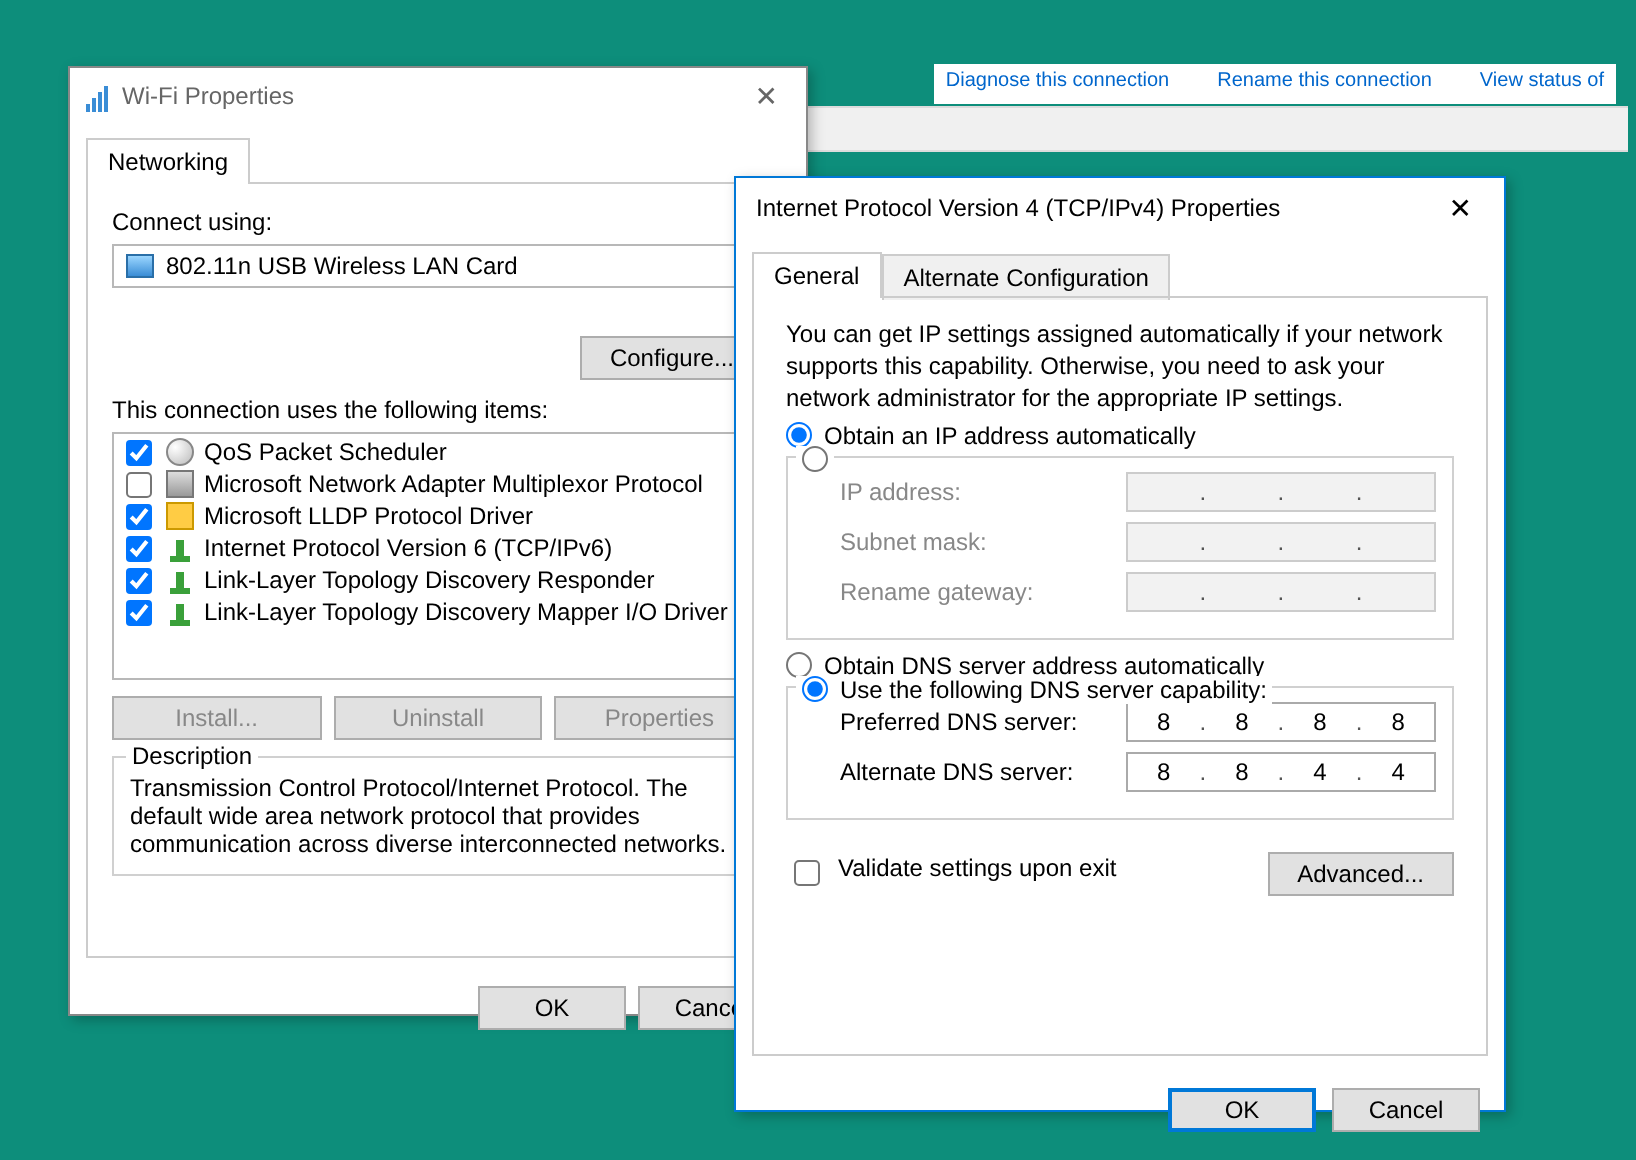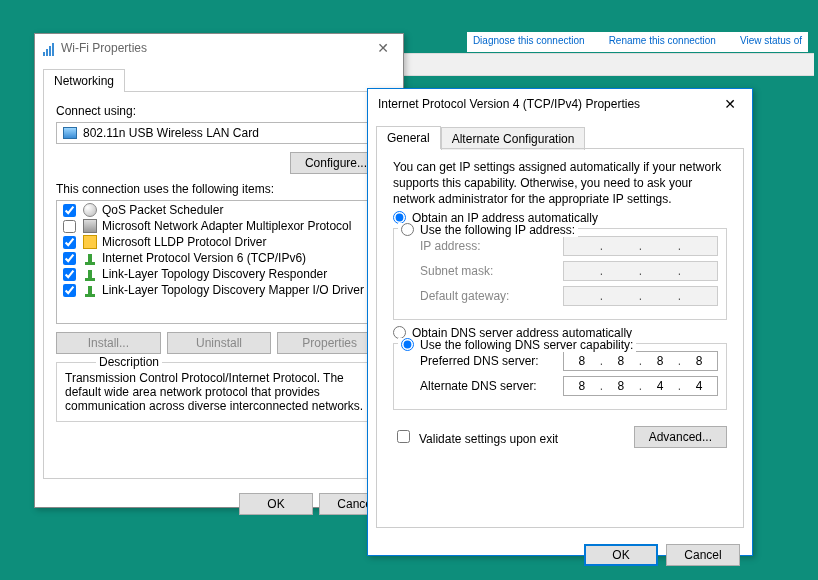--- a/index.html
+++ b/index.html
@@ -152,21 +152,20 @@
     padding: 8px 8px;
     position: relative;
     margin-top: 8px;
   }
   .grp .grp-title {
     position: absolute;
     top: -8px;
     left: 6px;
     background: #fff;
     padding: 0 3px;
-    margin-left: 33px;
   }
   .wifi-footer {
     display: flex;
     justify-content: flex-end;
     gap: 6px;
     padding: 6px 10px;
   }
   
   .ico { width: 14px; height: 14px; display:inline-block; position:relative; }
   .ico-qos { background: radial-gradient(circle at 30% 30%, #fff,#bbb); border-radius:50%; border:1px solid #888;}
@@ -221,21 +220,21 @@
     justify-content:space-between;
     align-items:center;
     margin-top: 16px;
   }
   .tcp-footer {
     display:flex;
     justify-content:flex-end;
     gap: 8px;
     padding: 8px 12px;
   }
-  .checkbox-row { display:flex; align-items:flex-end; gap:6px; }
+  .checkbox-row { display:flex; align-items:flex-start; gap:6px; }
 </style>
 </head>
 <body>
 
 <div class="toplinks">
   <span>Diagnose this connection</span>
   <span>Rename this connection</span>
   <span>View status of</span>
 </div>
 <div class="grey-bar"></div>
@@ -253,21 +252,21 @@
   </div>
   <div class="tabstrip">
     <div class="tab">Networking</div>
   </div>
   <div class="panel wifi-panel">
     <div>Connect using:</div>
     <div class="sunken" style="margin-top:4px">
       <span class="adapter-icon"></span>
       <span>802.11n USB Wireless LAN Card</span>
     </div>
-    <div class="right" style="margin-top:8px">
+    <div class="right" style="margin-top:24px">
       <button class="btn">Configure...</button>
     </div>
     <div style="margin-top:8px">This connection uses the following items:</div>
     <div class="items-list">
       <div class="items-inner" id="items-inner">
           <div class="item-row">
             <input type="checkbox" checked="" style="">
             <span class="ico ico-qos"></span>
             <span class="item-label">QoS Packet Scheduler</span>
           </div>
@@ -327,21 +326,20 @@
   <div class="panel tcp-panel">
     <div class="explain">You can get IP settings assigned automatically if your network supports this capability. Otherwise, you need to ask your network administrator for the appropriate IP settings.</div>
 
     <div class="radio-row">
       <input type="radio" name="ipmode" checked="" style="">
       <span>Obtain an IP address automatically</span>
     </div>
     <div class="grp" style="margin-top:0;padding-top:2px">
       <div class="radio-row" style="position:absolute;top:-9px;left:4px;background:#fff;padding:0 3px">
         <input type="radio" name="ipmode" style="">
-        <span>Use the following IP address:</span>
       </div>
       <div class="field-row">
         <span class="lbl disabled">IP address:</span>
         <span class="ipbox disabled">
             <span class="oct"></span>
             <span class="dot">.</span>
             <span class="oct"></span>
             <span class="dot">.</span>
             <span class="oct"></span>
             <span class="dot">.</span>
@@ -354,21 +352,21 @@
             <span class="oct"></span>
             <span class="dot">.</span>
             <span class="oct"></span>
             <span class="dot">.</span>
             <span class="oct"></span>
             <span class="dot">.</span>
             <span class="oct"></span>
           </span>
       </div>
       <div class="field-row">
-        <span class="lbl disabled">Default gateway:</span>
+        <span class="lbl disabled">Rename gateway:</span>
         <span class="ipbox disabled">
             <span class="oct"></span>
             <span class="dot">.</span>
             <span class="oct"></span>
             <span class="dot">.</span>
             <span class="oct"></span>
             <span class="dot">.</span>
             <span class="oct"></span>
           </span>
       </div>

